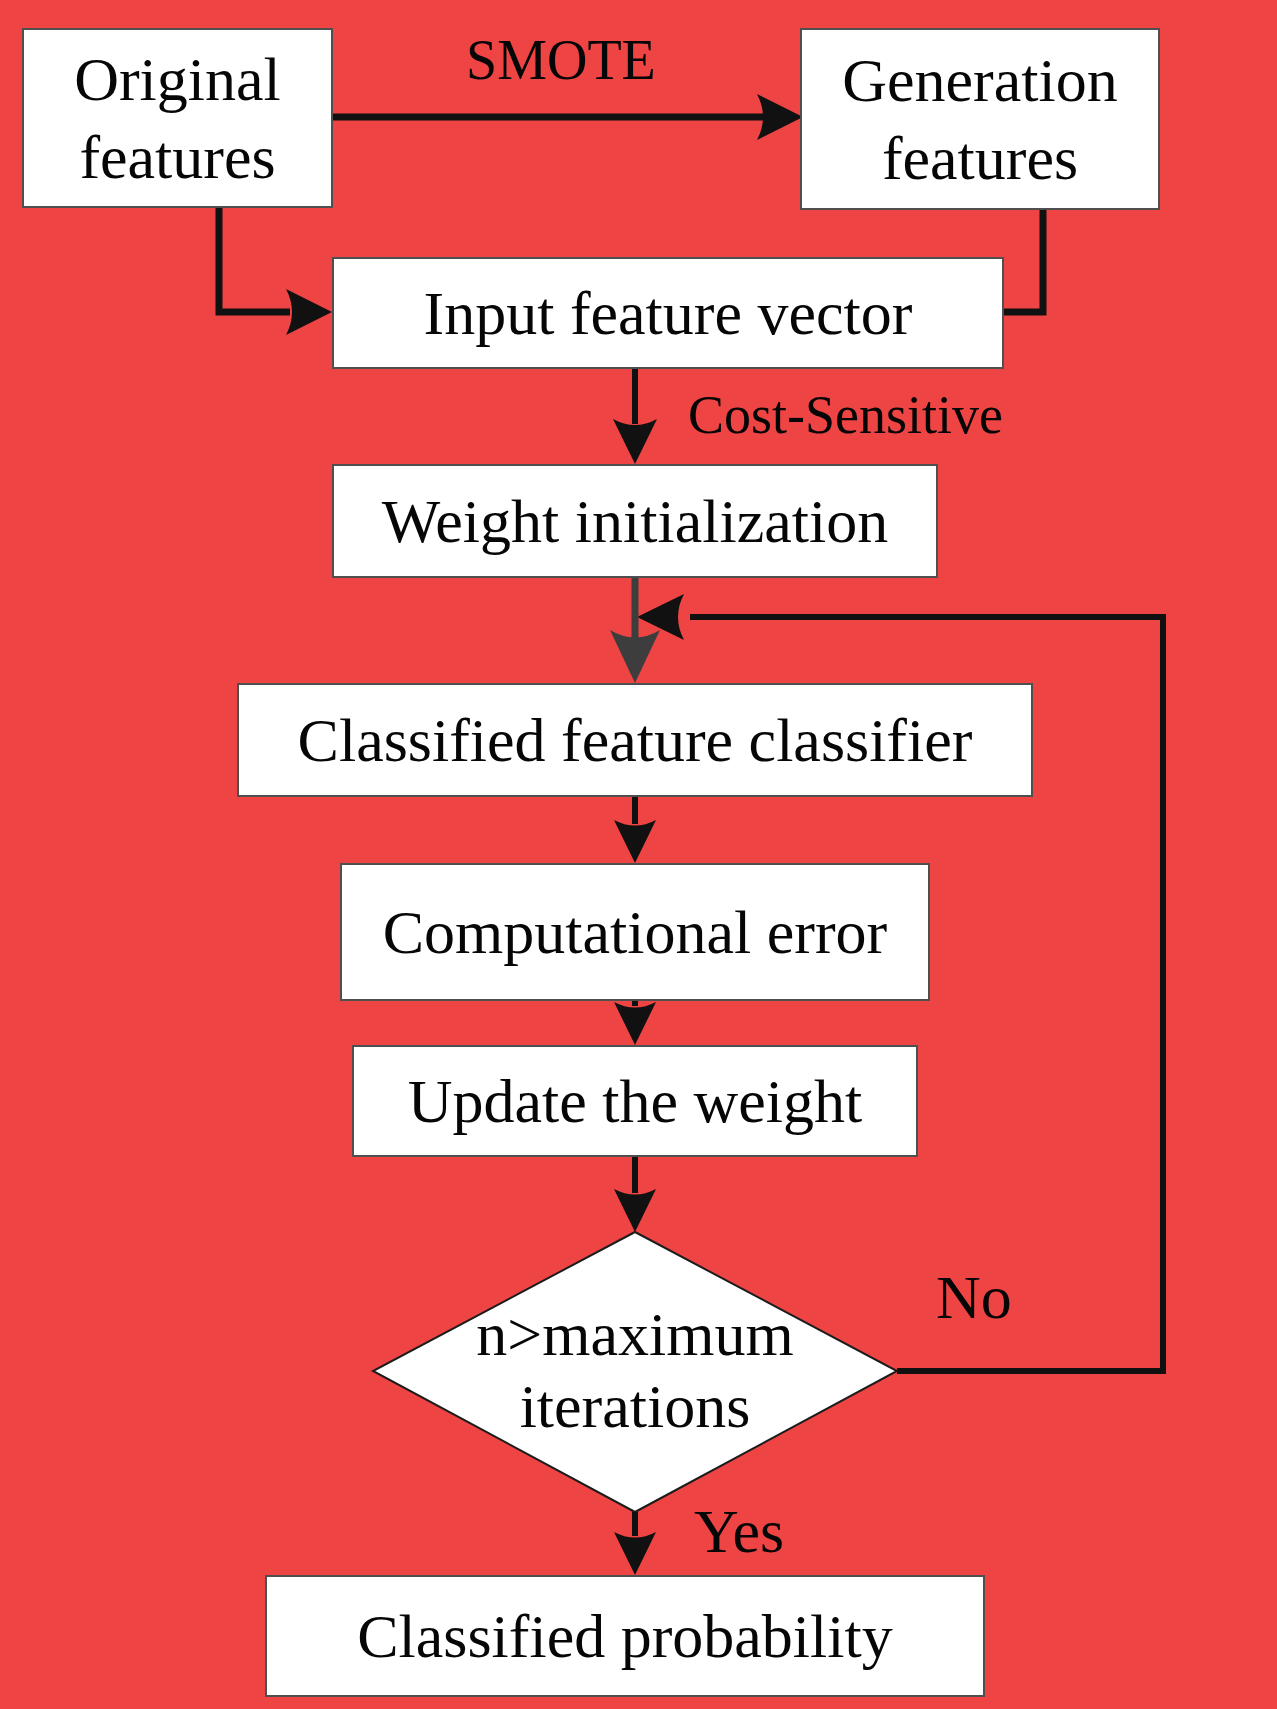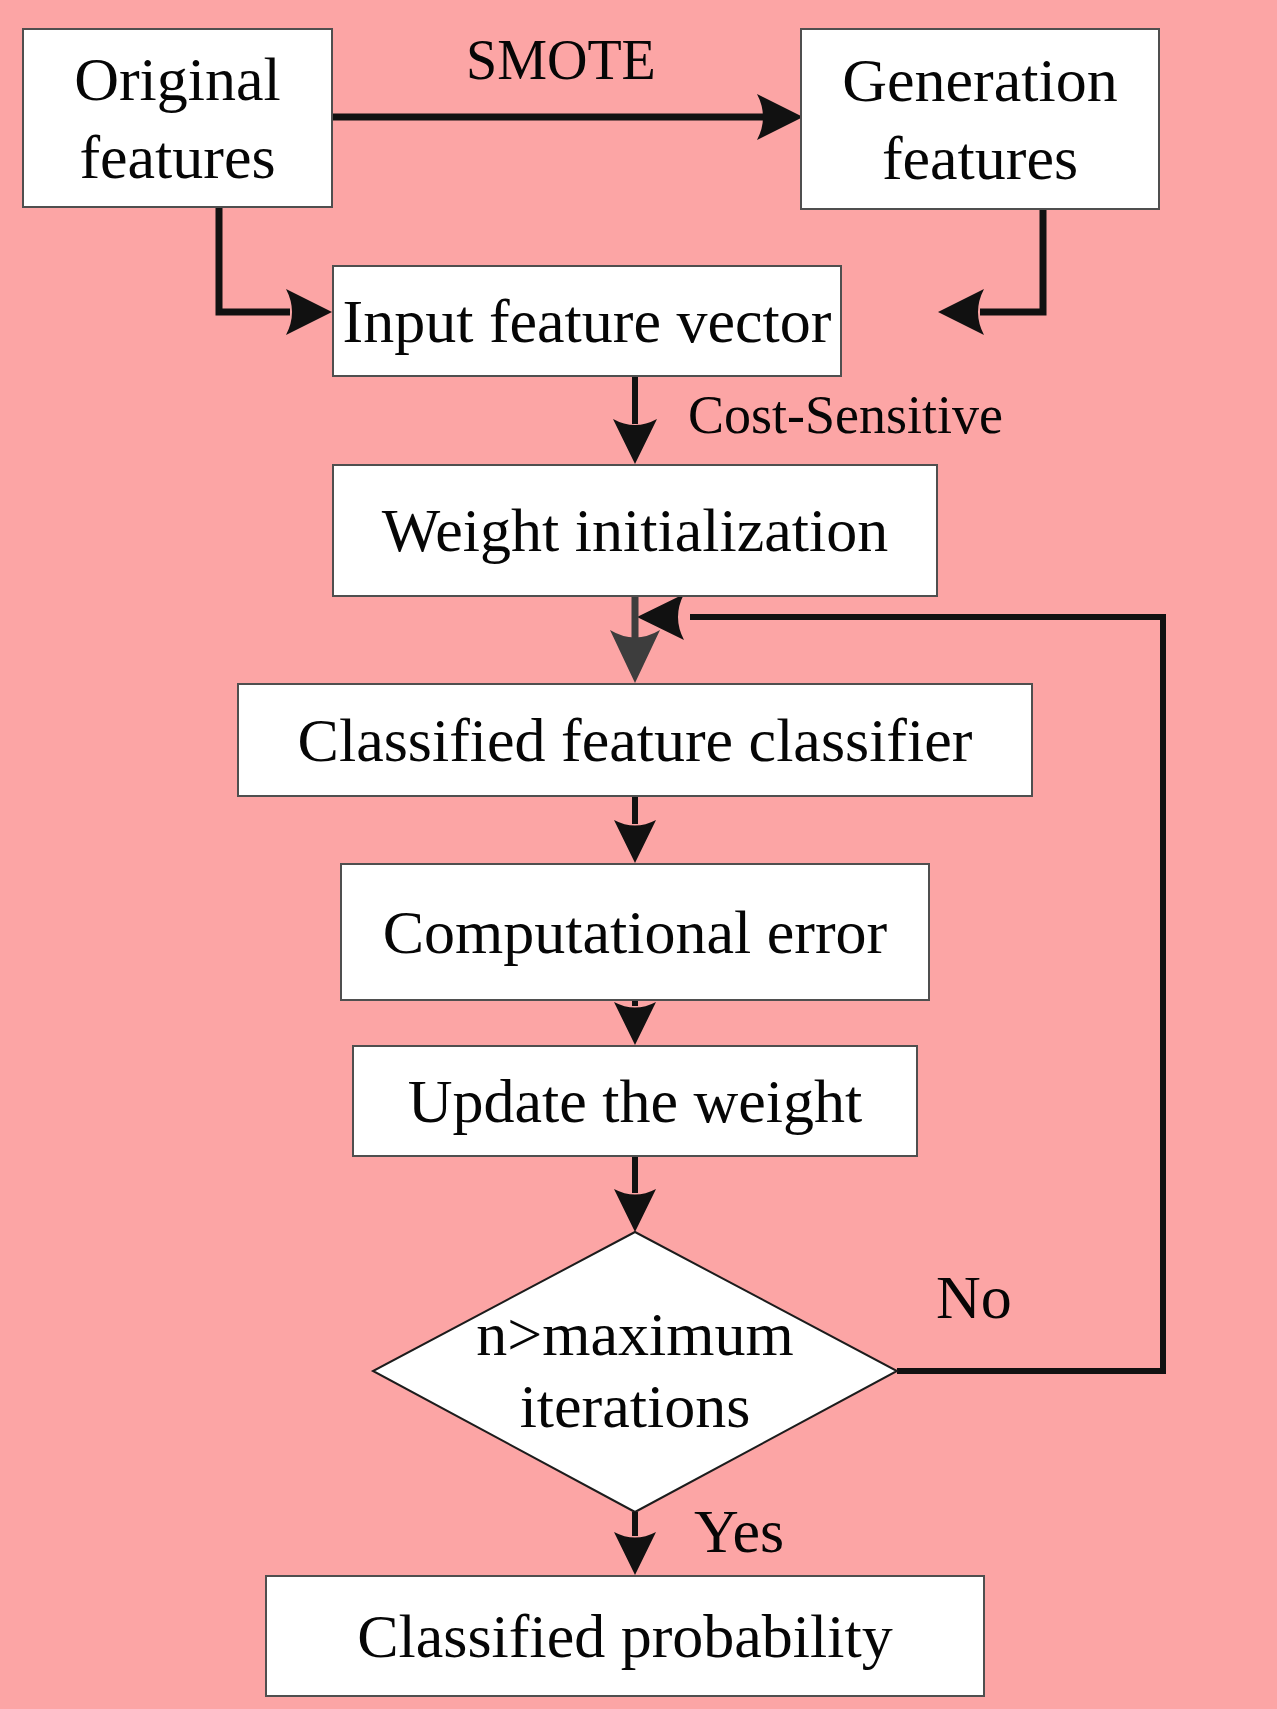--- a/index.html
+++ b/index.html
@@ -1,19 +1,19 @@
 <!DOCTYPE html>
 <html><head>
 <meta charset="utf-8">
 <style>
   html,body{margin:0;padding:0;background:#ffffff;}
   #stage{
     position:relative;
     width:1277px;height:1709px;
-    background:#fca5a5;
+    background:#ef4444;
     font-family:"Liberation Serif","DejaVu Serif",serif;
     color:#060606;
     overflow:hidden;
   }
   .node{
     position:absolute;
     box-sizing:border-box;
     background:#ffffff;
     border:2px solid #4f4f4f;
     display:flex;
@@ -106,25 +106,25 @@
   <div class="node" style="left:22px;top:28px;width:311px;height:180px;">
     <span>Original</span>
     <span>features</span>
   </div>
 
   <div class="node" style="left:800px;top:28px;width:360px;height:182px;">
     <span>Generation</span>
     <span>features</span>
   </div>
 
-  <div class="node" style="left:332px;top:257px;width:510px;height:112px;margin-top:8px;">
+  <div class="node" style="left:332px;top:257px;width:672px;height:112px;">
     <span>Input feature vector</span>
   </div>
 
-  <div class="node" style="left:332px;top:464px;width:606px;height:133px;font-family:Liberation Serif, serif;">
+  <div class="node" style="left:332px;top:464px;width:606px;height:114px;font-family:Liberation Serif, serif;">
     <span>Weight initialization</span>
   </div>
 
   <div class="node" style="left:237px;top:683px;width:796px;height:114px;">
     <span>Classified feature classifier</span>
   </div>
 
   <div class="node" style="left:340px;top:863px;width:590px;height:138px;">
     <span>Computational error</span>
   </div>

